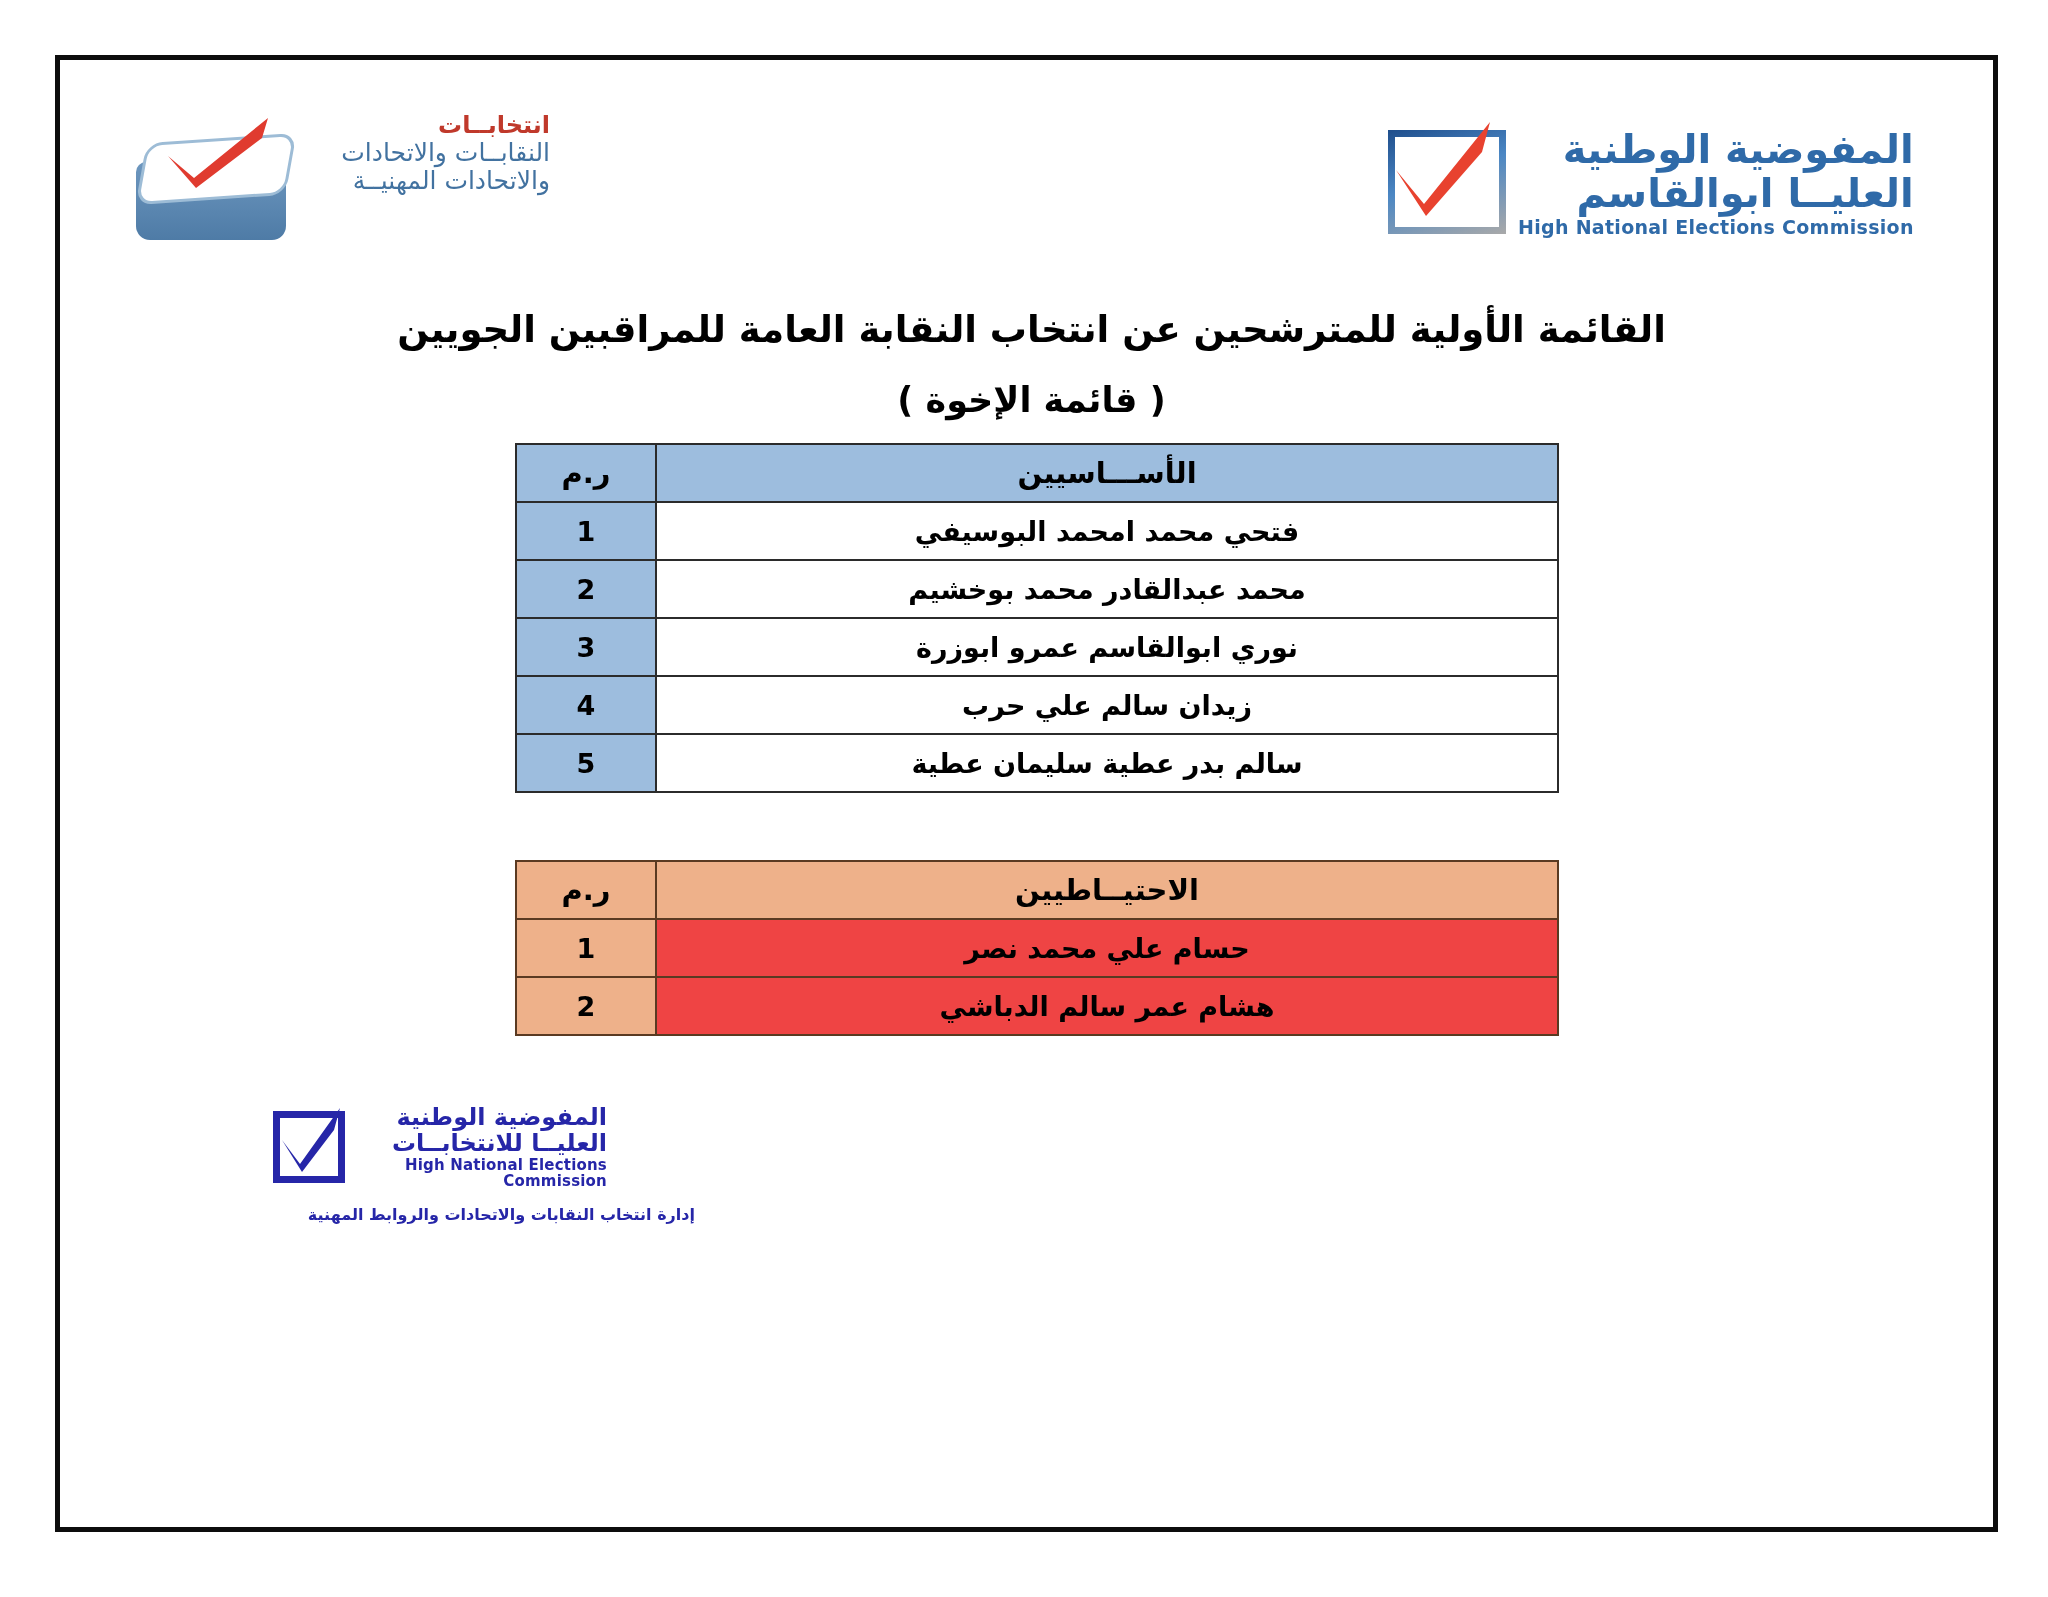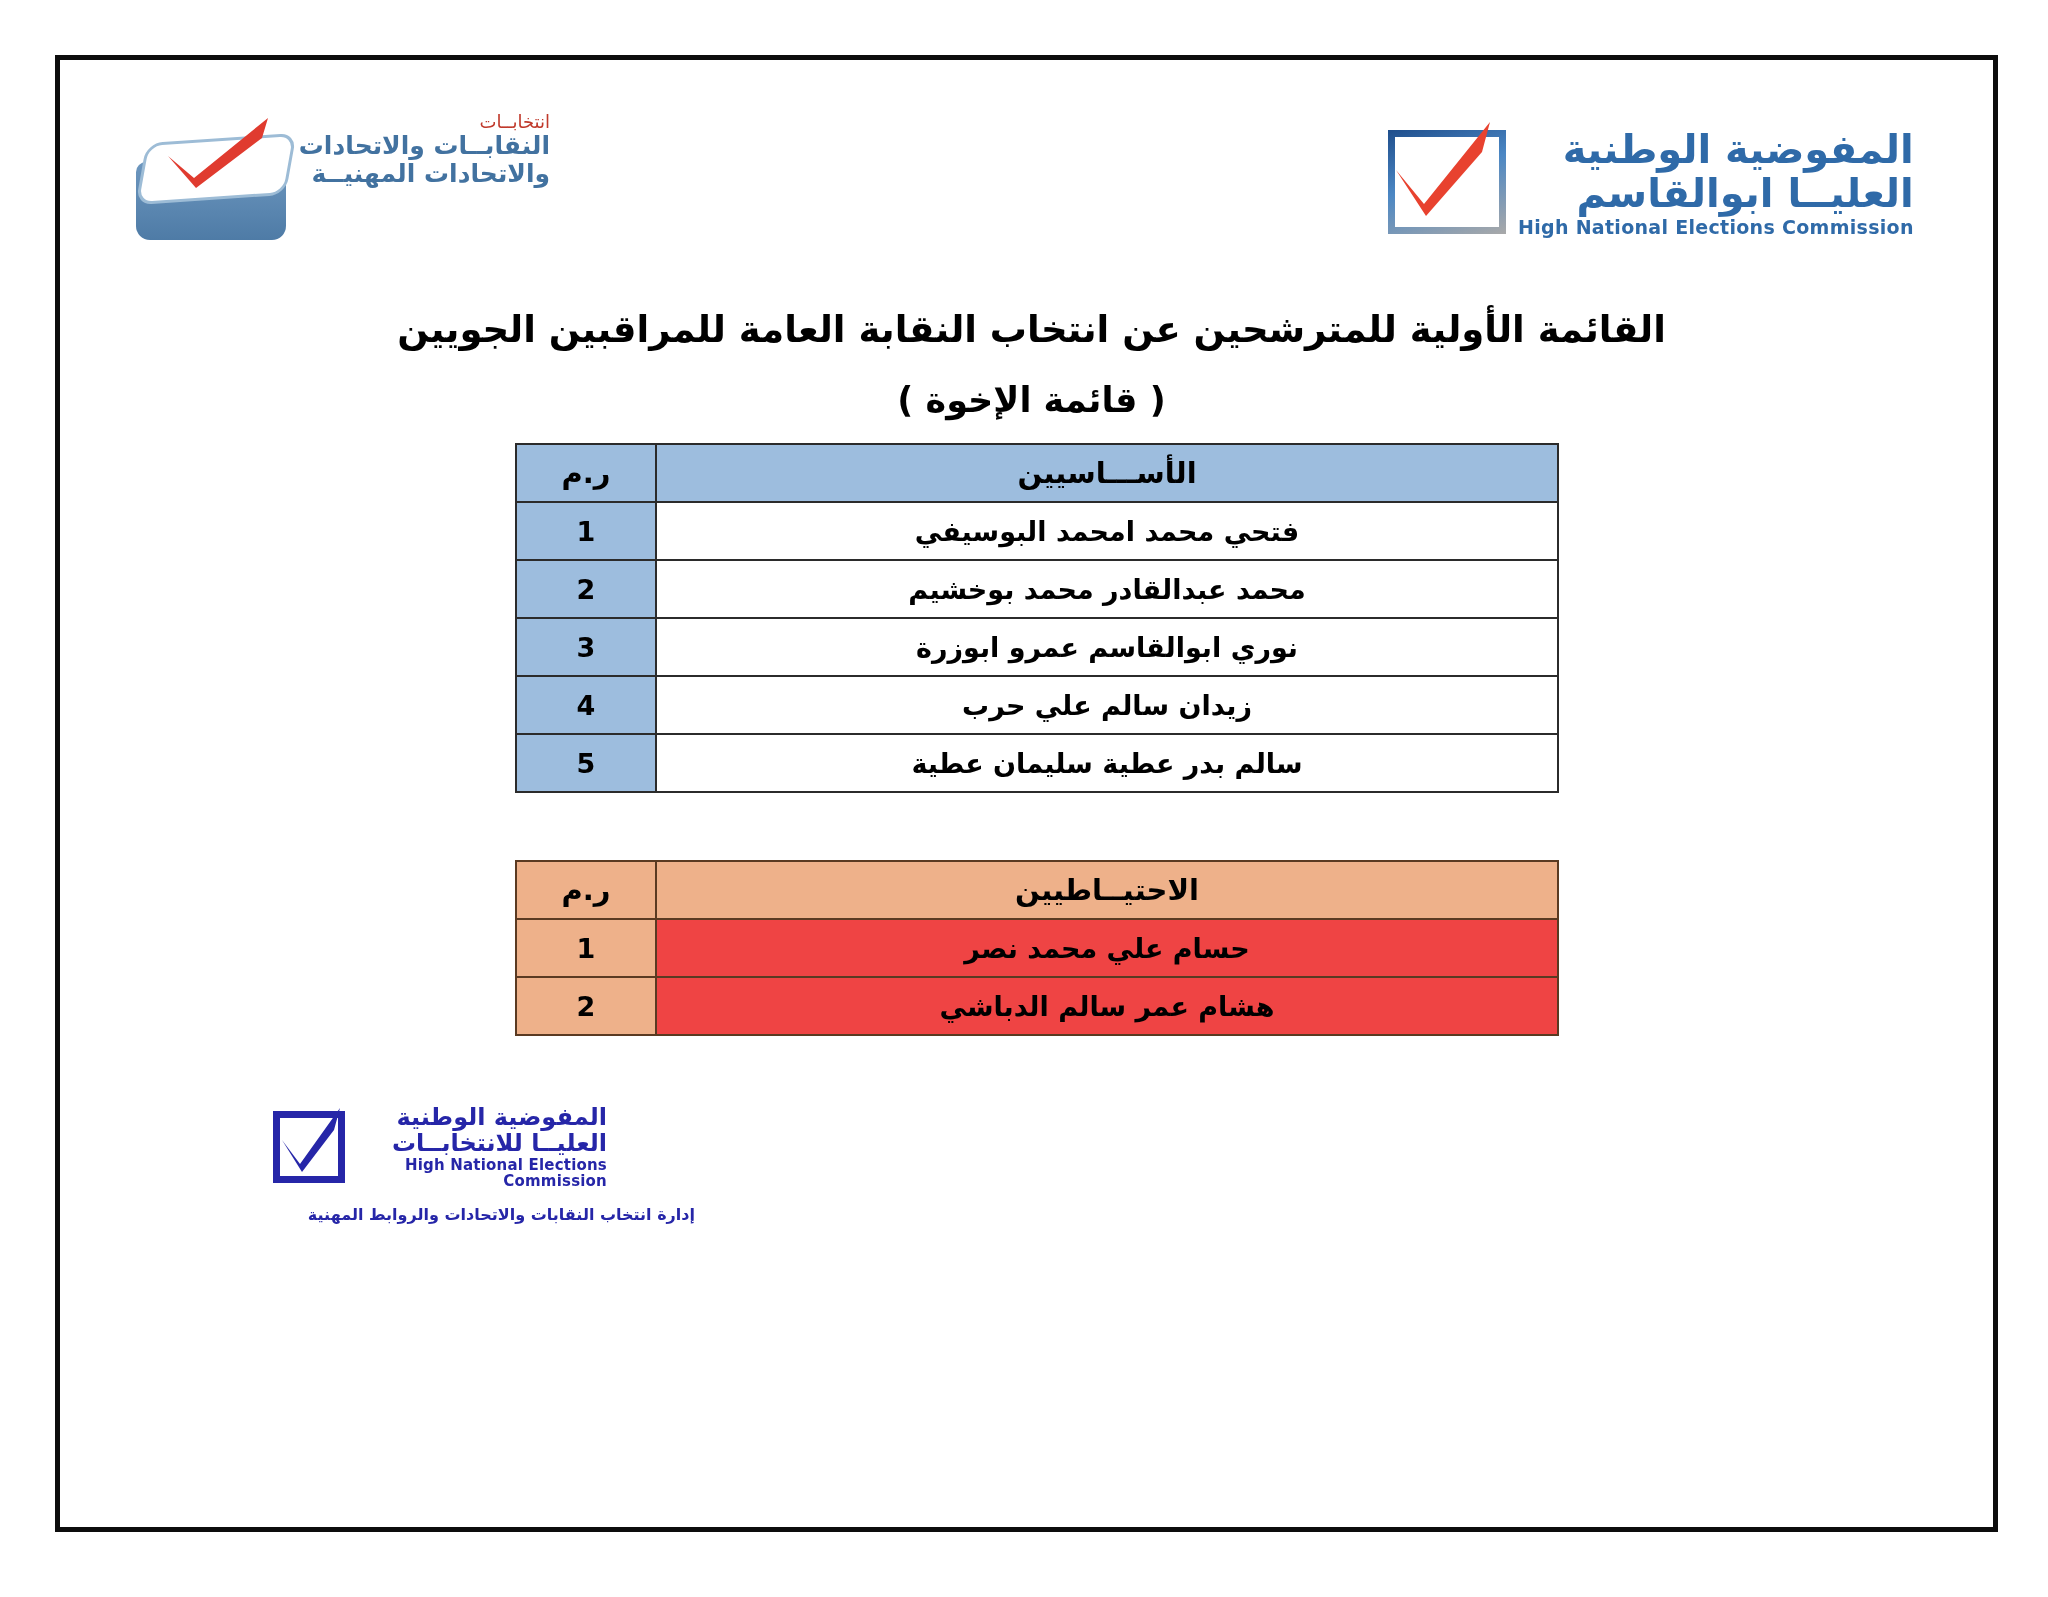--- a/index.html
+++ b/index.html
@@ -84,28 +84,28 @@
   #union-logo .lines {
     position: absolute;
     right: 0px;
     top: 12px;
     width: 268px;
     text-align: right;
     line-height: 1.12;
   }
   #union-logo .l1 {
     color: #c0392b;
-    font-size: 18px;
-    font-weight: normal;
+    font-size: 24px;
+    font-weight: bold;
     letter-spacing: 2px;
   }
   #union-logo .l2, #union-logo .l3 {
     color: #4272a0;
     font-size: 25px;
-    font-weight: bold;
+    font-weight: normal;
     letter-spacing: 1px;
     text-align: right;
   }
 
   
   #hnec-logo {
     position: absolute;
     right: 55px;
     top: 62px;
     width: 560px;

